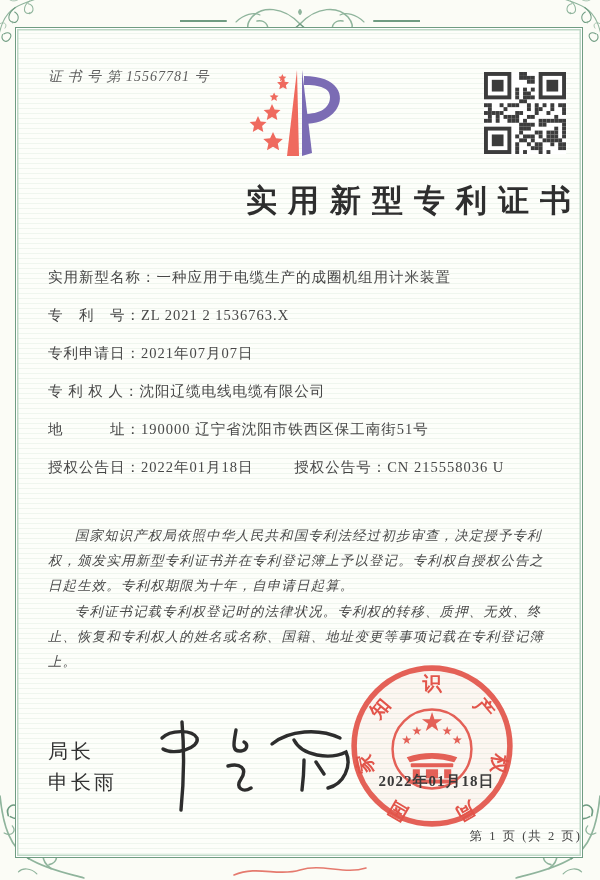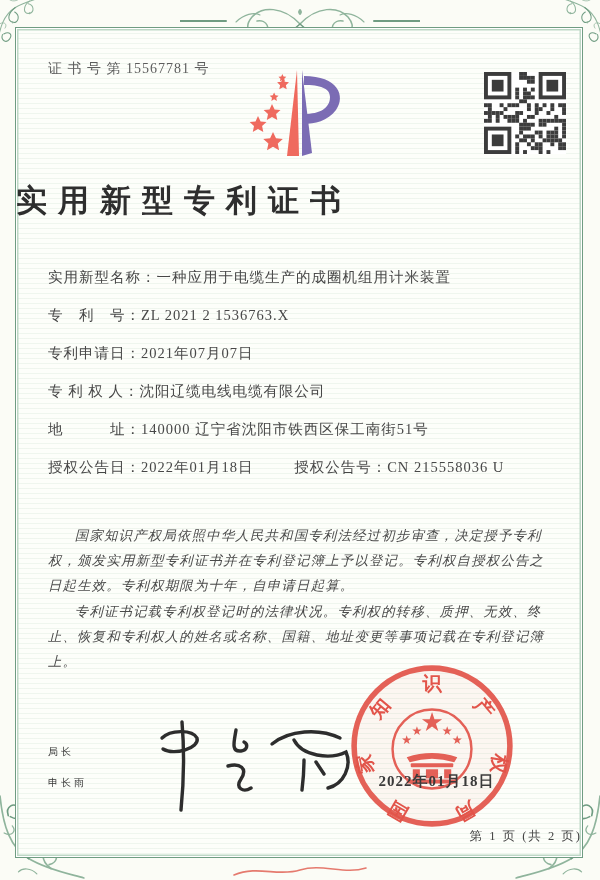--- a/index.html
+++ b/index.html
@@ -12,42 +12,42 @@
   
   .cert{
     position:absolute;left:15px;top:27px;right:17px;bottom:22px;
     border:1.5px solid #6f9c82;
     box-shadow:inset 0 0 0 1px #ffffff, inset 0 0 0 2.5px #bdd7c5;
     background:
       repeating-linear-gradient(180deg, rgba(176,208,183,0.18) 0 1px, rgba(0,0,0,0) 1px 5px),
       #fdfefa;
   }
   .cert-number{
-    position:absolute;left:32px;top:32px;
-    font-size:14px;color:#5d5d5d;letter-spacing:1px;
+    position:absolute;left:32px;top:40px;
+    font-size:14px;color:#5d5d5d;letter-spacing:1px;font-style:italic;
   }
   .logo{position:absolute;left:50%;top:36px;transform:translateX(-50%);}
   .qr{position:absolute;right:16px;top:44px;}
   .cert-title{
-    position:absolute;top:152px;left:0;right:0;text-align:left;
+    position:absolute;top:152px;left:0;right:0;text-align:right;
     font-size:31px;font-weight:bold;letter-spacing:11px;color:#2e2e2e;
   }
   
   .fields{position:absolute;top:240px;left:32px;right:26px;}
   .field-row{height:21px;margin-bottom:17px;font-size:14.5px;letter-spacing:1px;color:#474747;white-space:nowrap;}
   .field-row .lbl{color:#474747;}
   .grant-row .pair2{margin-left:36px;text-align:right;}
   
   .body-text{position:absolute;top:495px;left:32px;right:26px;}
   .body-text p{
     margin:0;text-indent:2em;font-size:13.4px;line-height:1.88;
     letter-spacing:1.2px;color:#4a4a4a;font-style:italic;font-family:Liberation Serif, serif;
   }
   
-  .signer{position:absolute;left:32px;top:708px;font-size:10px;letter-spacing:3px;color:#333;line-height:31px;}
+  .signer{position:absolute;left:32px;top:708px;font-size:20px;letter-spacing:3px;color:#333;line-height:31px;}
   .signature{position:absolute;left:128px;top:688px;}
   .seal{position:absolute;left:330px;top:632px;}
   .seal-char{font-size:19px;font-weight:bold;fill:#e2544a;font-family:"Liberation Serif",serif;}
   .seal-date{
     position:absolute;left:333px;top:744px;width:175px;text-align:center;
     font-size:15px;font-weight:bold;letter-spacing:1px;color:#3a3a3a;z-index:5;
   }
   .footer{
     position:absolute;left:0;right:0;bottom:12px;text-align:right;
     font-size:12.5px;letter-spacing:2px;color:#444;
@@ -272,21 +272,21 @@
     <div class="field-row">
       <span class="lbl">专　利　号：</span><span>ZL 2021 2 1536763.X</span>
     </div>
     <div class="field-row">
       <span class="lbl">专利申请日：</span><span>2021年07月07日</span>
     </div>
     <div class="field-row">
       <span class="lbl">专 利 权 人：</span><span>沈阳辽缆电线电缆有限公司</span>
     </div>
     <div class="field-row">
-      <span class="lbl">地　　　址：</span><span>140000 辽宁省沈阳市铁西区保工南街51号</span>
+      <span class="lbl">地　　　址：</span><span>190000 辽宁省沈阳市铁西区保工南街51号</span>
     </div>
     <div class="field-row grant-row">
       <span class="pair1">
         <span class="lbl">授权公告日：</span><span>2022年01月18日</span>
       </span>
       <span class="pair2">
         <span class="lbl">授权公告号：</span><span>CN 215558036 U</span>
       </span>
     </div>
   </div>

